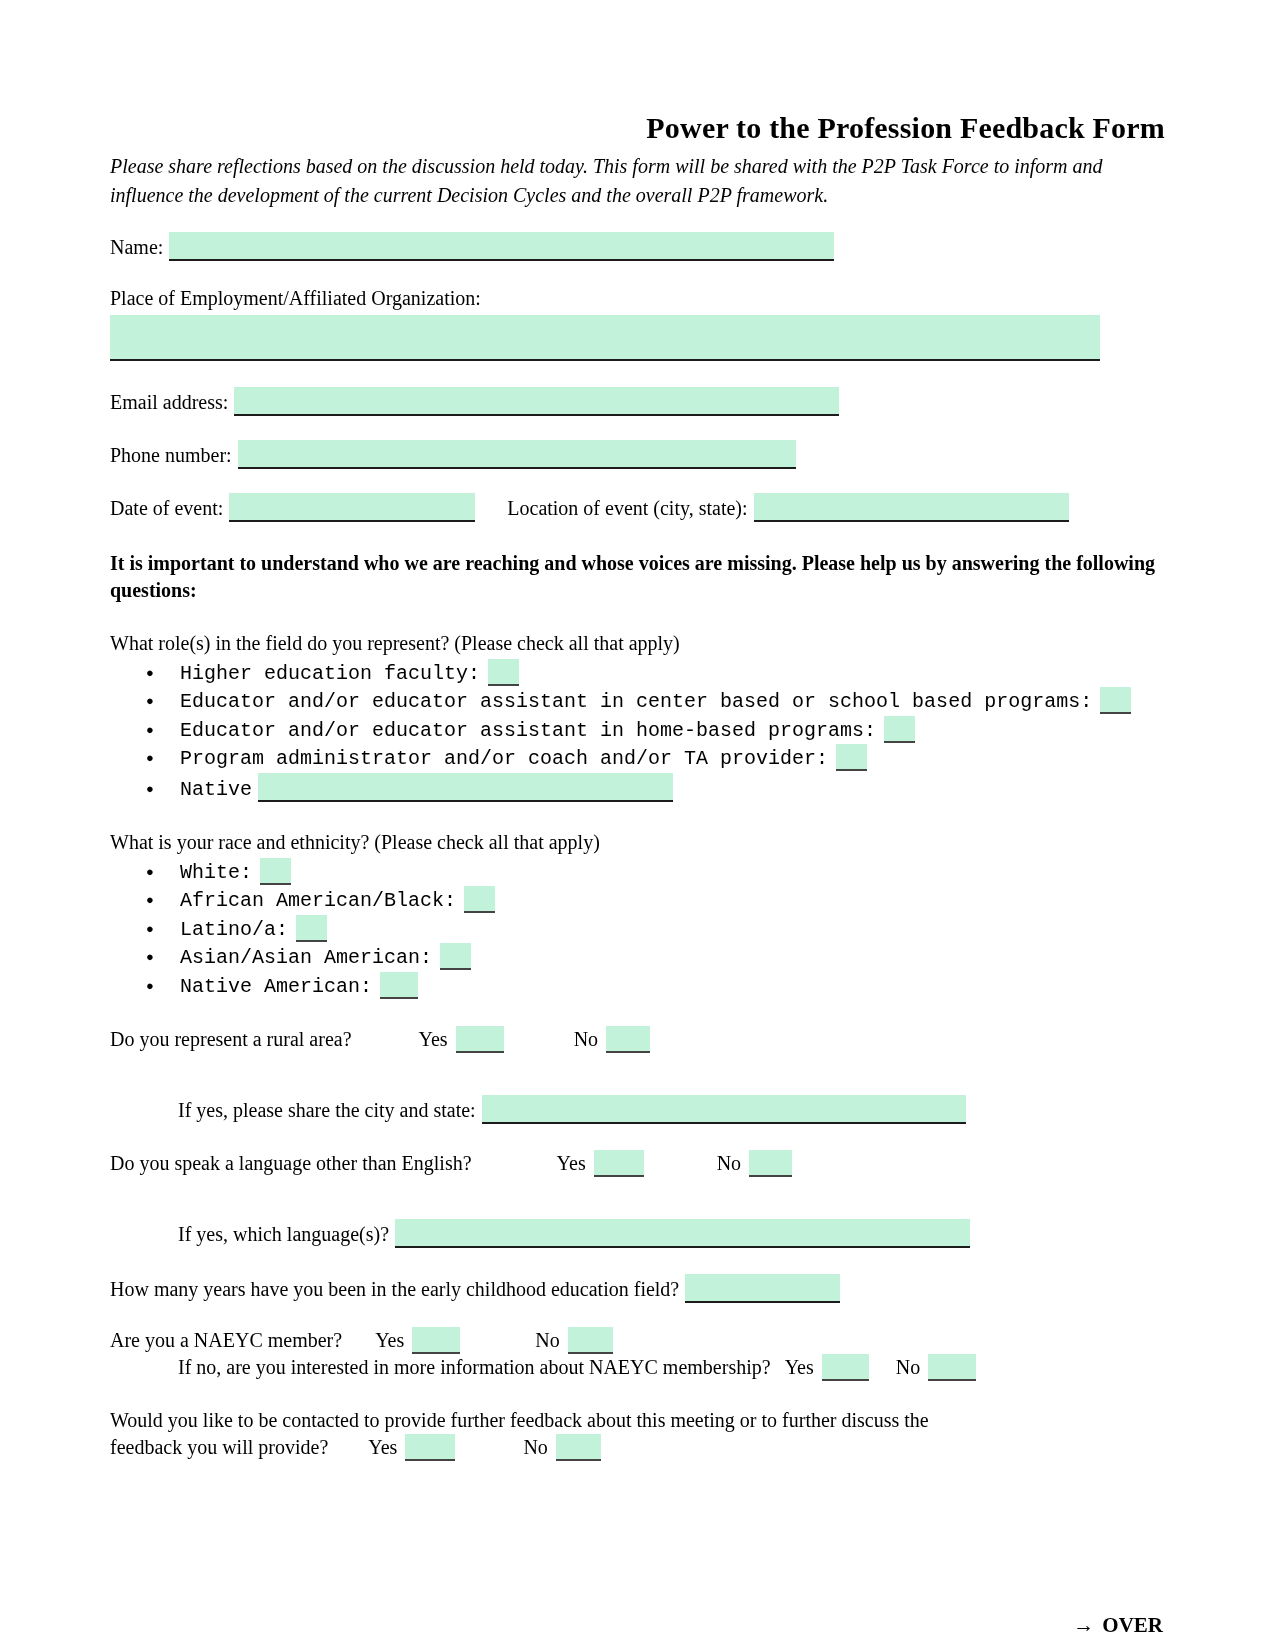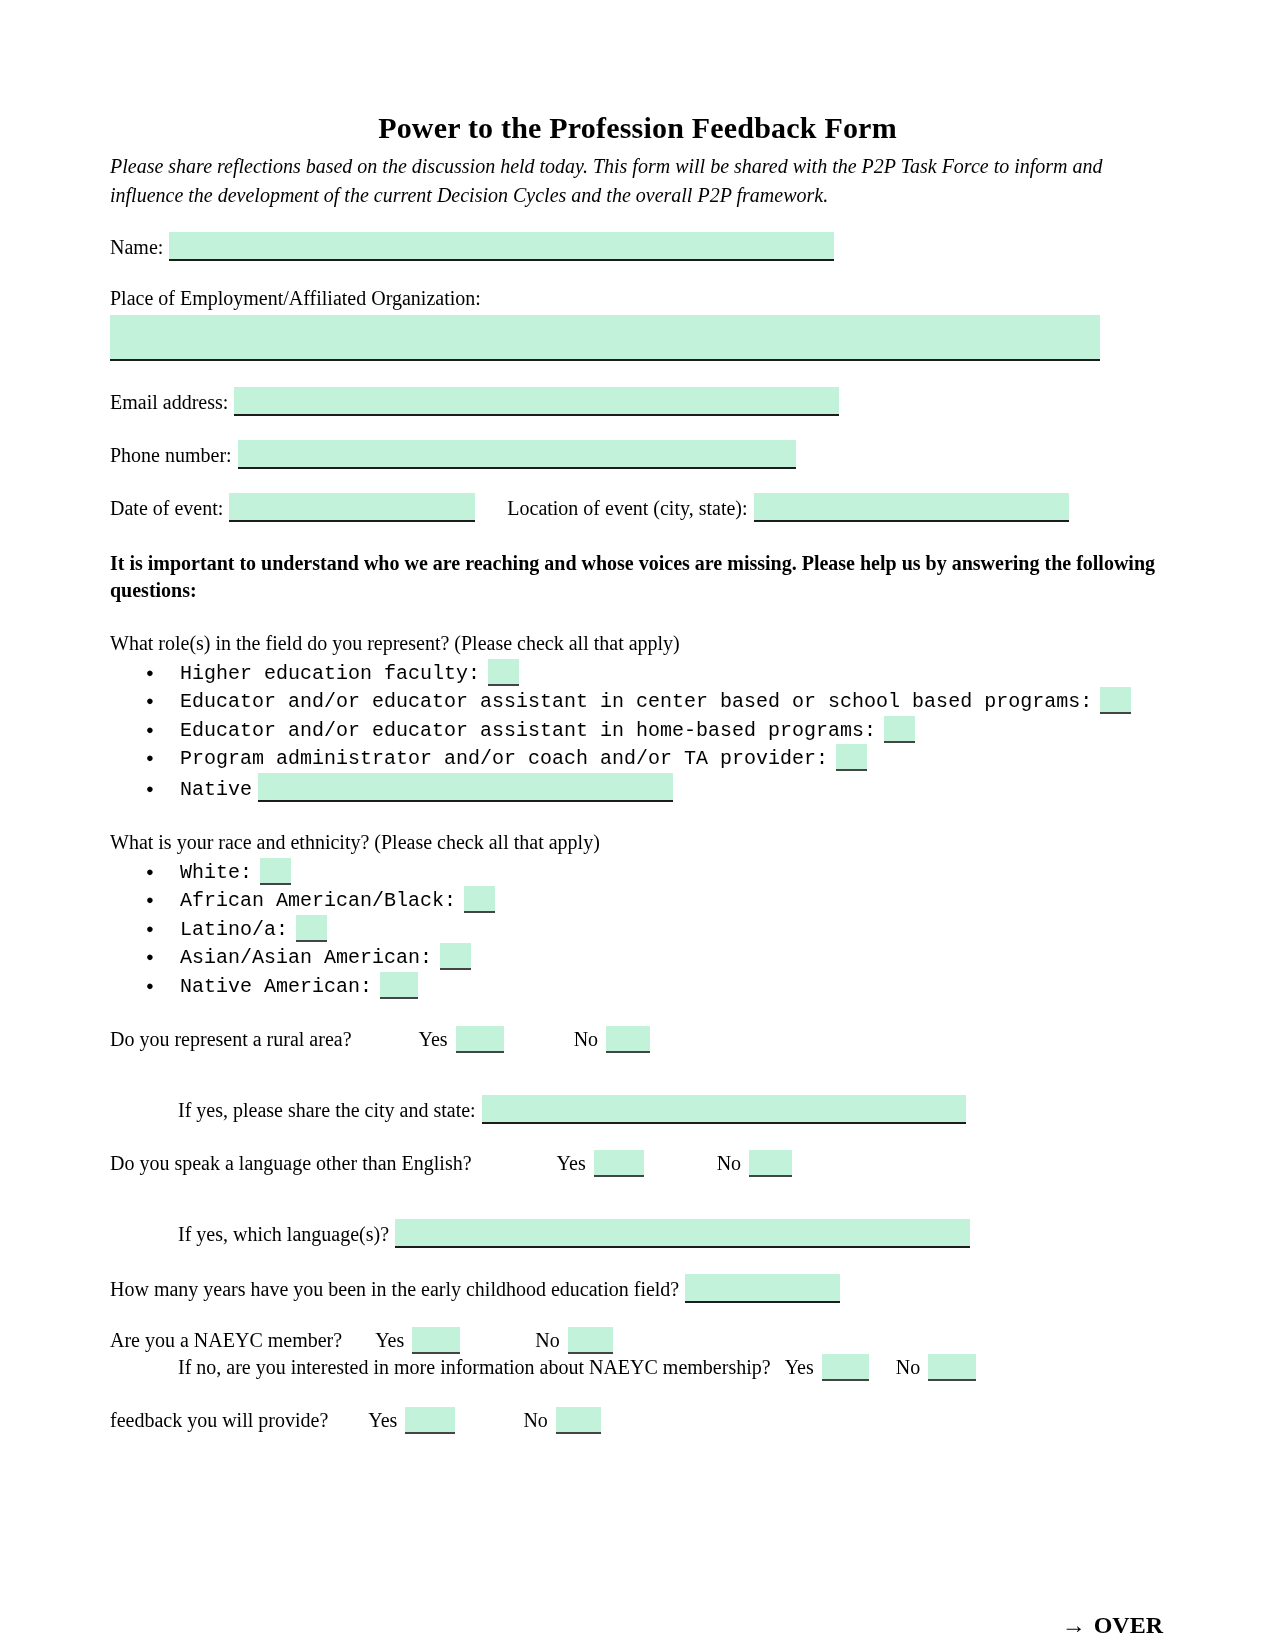--- a/index.html
+++ b/index.html
@@ -7,21 +7,21 @@
   html,body { margin:0; padding:0; }
   body {
     width:1275px; height:1649px; background:#ffffff; overflow:hidden;
     font-family:"Liberation Serif","DejaVu Serif",serif;
     font-size:20px; color:#000; line-height:27px;
   }
   .page { position:relative; width:1275px; height:1649px; padding:0 110px; }
 
   .doc-title {
     margin:110px 0 0; font-size:30px; line-height:36px; font-weight:bold;
-    text-align:center; letter-spacing:0.2px;
+    text-align:right; letter-spacing:0.2px;
   }
   .intro { margin:6px 0 0; font-style:italic; line-height:29px; width:1010px; }
 
   .row { white-space:nowrap; }
   .label { white-space:nowrap; }
 
   
   .fill {
     display:inline-block; background:var(--hl);
     height:29px; border-bottom:2px solid #1c1c1c;
@@ -77,21 +77,21 @@
   .fill-lang  { width:575px; }
   .row-years { margin-top:26px; }
   .fill-years { width:155px; }
   .row-naeyc { margin-top:24px; }
   .row-naeycf { margin-top:0; margin-left:68px; }
   .contact { margin-top:26px; }
   .contact-line { white-space:nowrap; }
 
   .over {
     position:absolute; top:1502px; right:112px;
-    font-weight:bold; font-size:24px; white-space:nowrap;
+    font-weight:bold; font-size:21px; white-space:nowrap;
   }
   .over .arrow { font-weight:normal; margin-right:8px; }
 </style>
 </head>
 <body>
 
 <div class="page">
 
   <h1 class="doc-title">Power to the Profession Feedback Form</h1>
   <p class="intro">Please share reflections based on the discussion held today. This form will be shared with the P2P Task Force to inform and influence the development of the current Decision Cycles and the overall P2P framework.</p>
@@ -179,20 +179,21 @@
 
   <div class="row row-naeyc">
     <span>Are you a NAEYC member?</span><span class="yn g-naeyc"><span>Yes</span><span class="box ynbox"></span></span><span class="yn g-naeyc2"><span>No</span><span class="box ynbox" style="width:45px"></span></span>
   </div>
 
   <div class="row row-naeycf">
     <span>If no, are you interested in more information about NAEYC membership?</span><span class="yn g-info"><span>Yes</span><span class="box ynbox" style="width:47px"></span></span><span class="yn g-info2"><span>No</span><span class="box ynbox"></span></span>
   </div>
 
   <div class="contact">
+    <div class="contact-line">Would you like to be contacted to provide further feedback about this meeting or to further discuss the</div>
     <div class="contact-line">
       <span>feedback you will provide?</span><span class="yn g-contact"><span>Yes</span><span class="box ynbox" style="width:50px"></span></span><span class="yn g-contact2"><span>No</span><span class="box ynbox" style="width:45px"></span></span>
     </div>
   </div>
 
   <div class="over">
     <span class="arrow">→</span><span>OVER</span>
   </div>
 
 </div>

